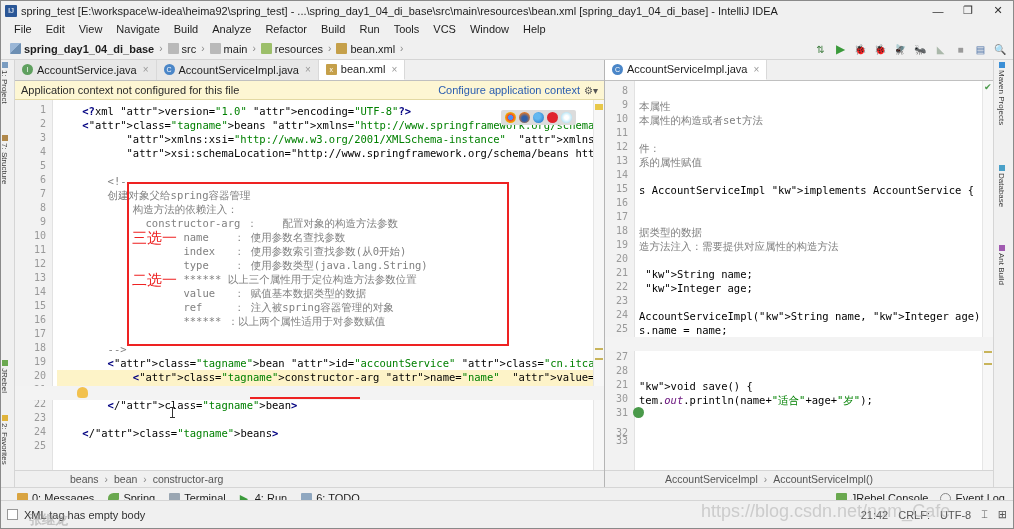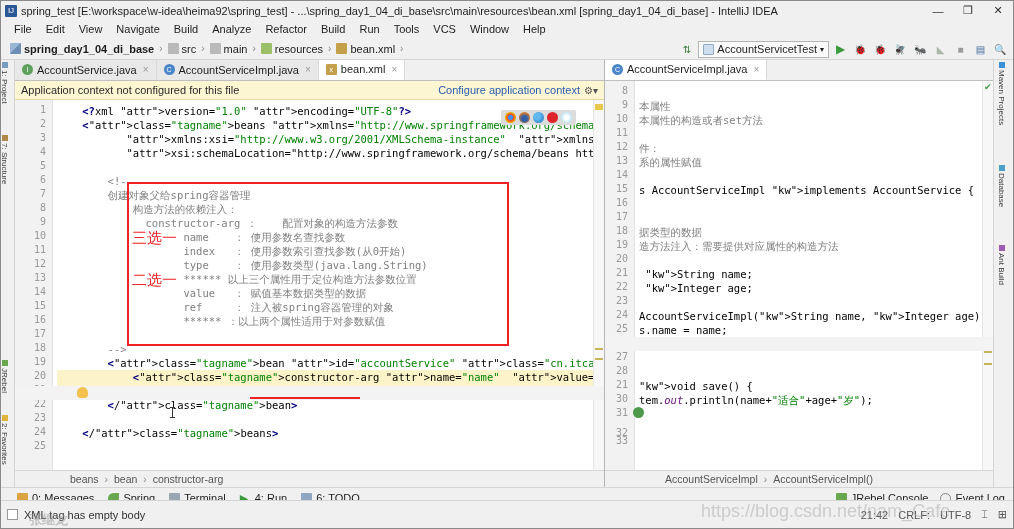--- a/index.html
+++ b/index.html
@@ -200,25 +200,20 @@
     </span>
     <span class="sep">›</span>
     <span class="crumb">
       <span class="micon ic-xml"></span>
       <span>bean.xml</span>
     </span>
     <span class="sep">›</span>
 
     <div class="toolbar-right">
       <span class="tbtn" style="color:#3b7a3b;">⇅</span>
-      <span class="runcfg">
-        <span class="micon" style="background:#cfdff0;border:1px solid #8fa9c4;"></span>
-        <span>AccountServicetTest</span>
-        <span style="font-size:8px;">▾</span>
-      </span>
       <span class="tbtn" style="color:#3b9a3b;font-size:12px;">▶</span>
       <span class="tbtn" style="color:#4f8a4f;">🐞</span>
       <span class="tbtn" style="color:#6a9a6a;">🐞</span>
       <span class="tbtn" style="color:#3b9a3b;">🪰</span>
       <span class="tbtn" style="color:#3b9a3b;">🐜</span>
       <span class="tbtn" style="color:#aab8aa;">◣</span>
       <span class="tbtn" style="color:#9a9a9a;">■</span>
       <span class="tbtn" style="color:#4a6fa5;">▤</span>
       <span class="tbtn" style="color:#555;">🔍</span>
     </div>

